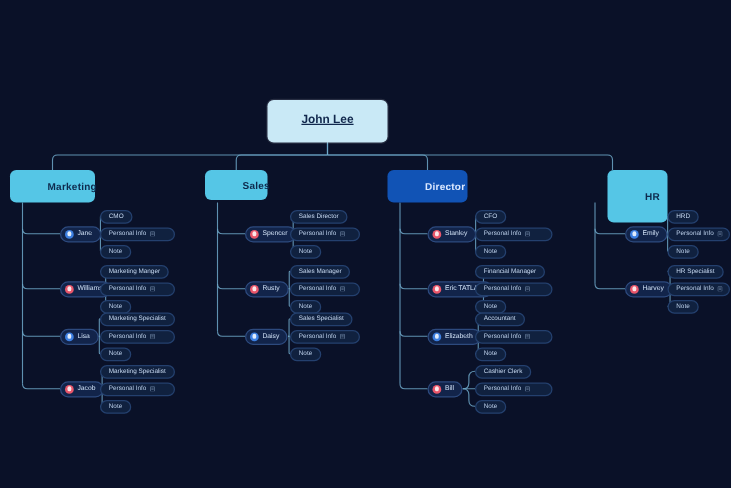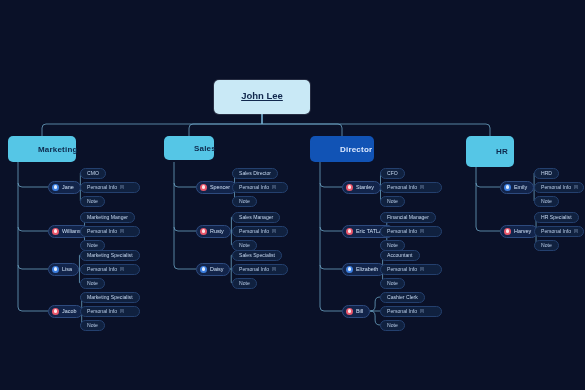--- a/index.html
+++ b/index.html
@@ -396,21 +396,21 @@
         <span>Personal Info</span>
         <svg class="pi-ico" viewBox="0 0 8 9">
           <rect x="0.6" y="0.6" width="6.8" height="7.8" rx="0.8" fill="none" stroke="#9fb8d8" stroke-width="1"></rect>
           <line x1="2.2" y1="3" x2="5.8" y2="3" stroke="#9fb8d8" stroke-width="0.9"></line>
           <line x1="2.2" y1="5" x2="5.8" y2="5" stroke="#9fb8d8" stroke-width="0.9"></line>
         </svg>
       </div>
       <div class="node leaf" style="left: 380px; top: 319.5px;">
         <span>Note</span>
       </div>
-      <div class="node dept light" style="left: 466px; top: 136px; width: 48px; height: 31px;">
+      <div class="node dept light" style="left: 486px; top: 136px; width: 48px; height: 42px;">
         <svg width="13" height="11" viewBox="0 0 13 11">
           <circle cx="4" cy="3.6" r="2" fill="#f4d7bb" stroke="#2a3d63" stroke-width="0.6"></circle>
           <path d="M1 9.4 C1 6.8 7 6.8 7 9.4 Z" fill="#3d7fe0"></path>
           <circle cx="9" cy="4.2" r="1.8" fill="#f4d7bb" stroke="#2a3d63" stroke-width="0.6"></circle>
           <path d="M6.2 9.4 C6.2 7.1 11.8 7.1 11.8 9.4 Z" fill="#e2574c"></path>
         </svg>
         <span>HR</span>
       </div>
       <div class="node person" style="left: 500px; top: 180.5px;">
         <span class="av f"></span>

